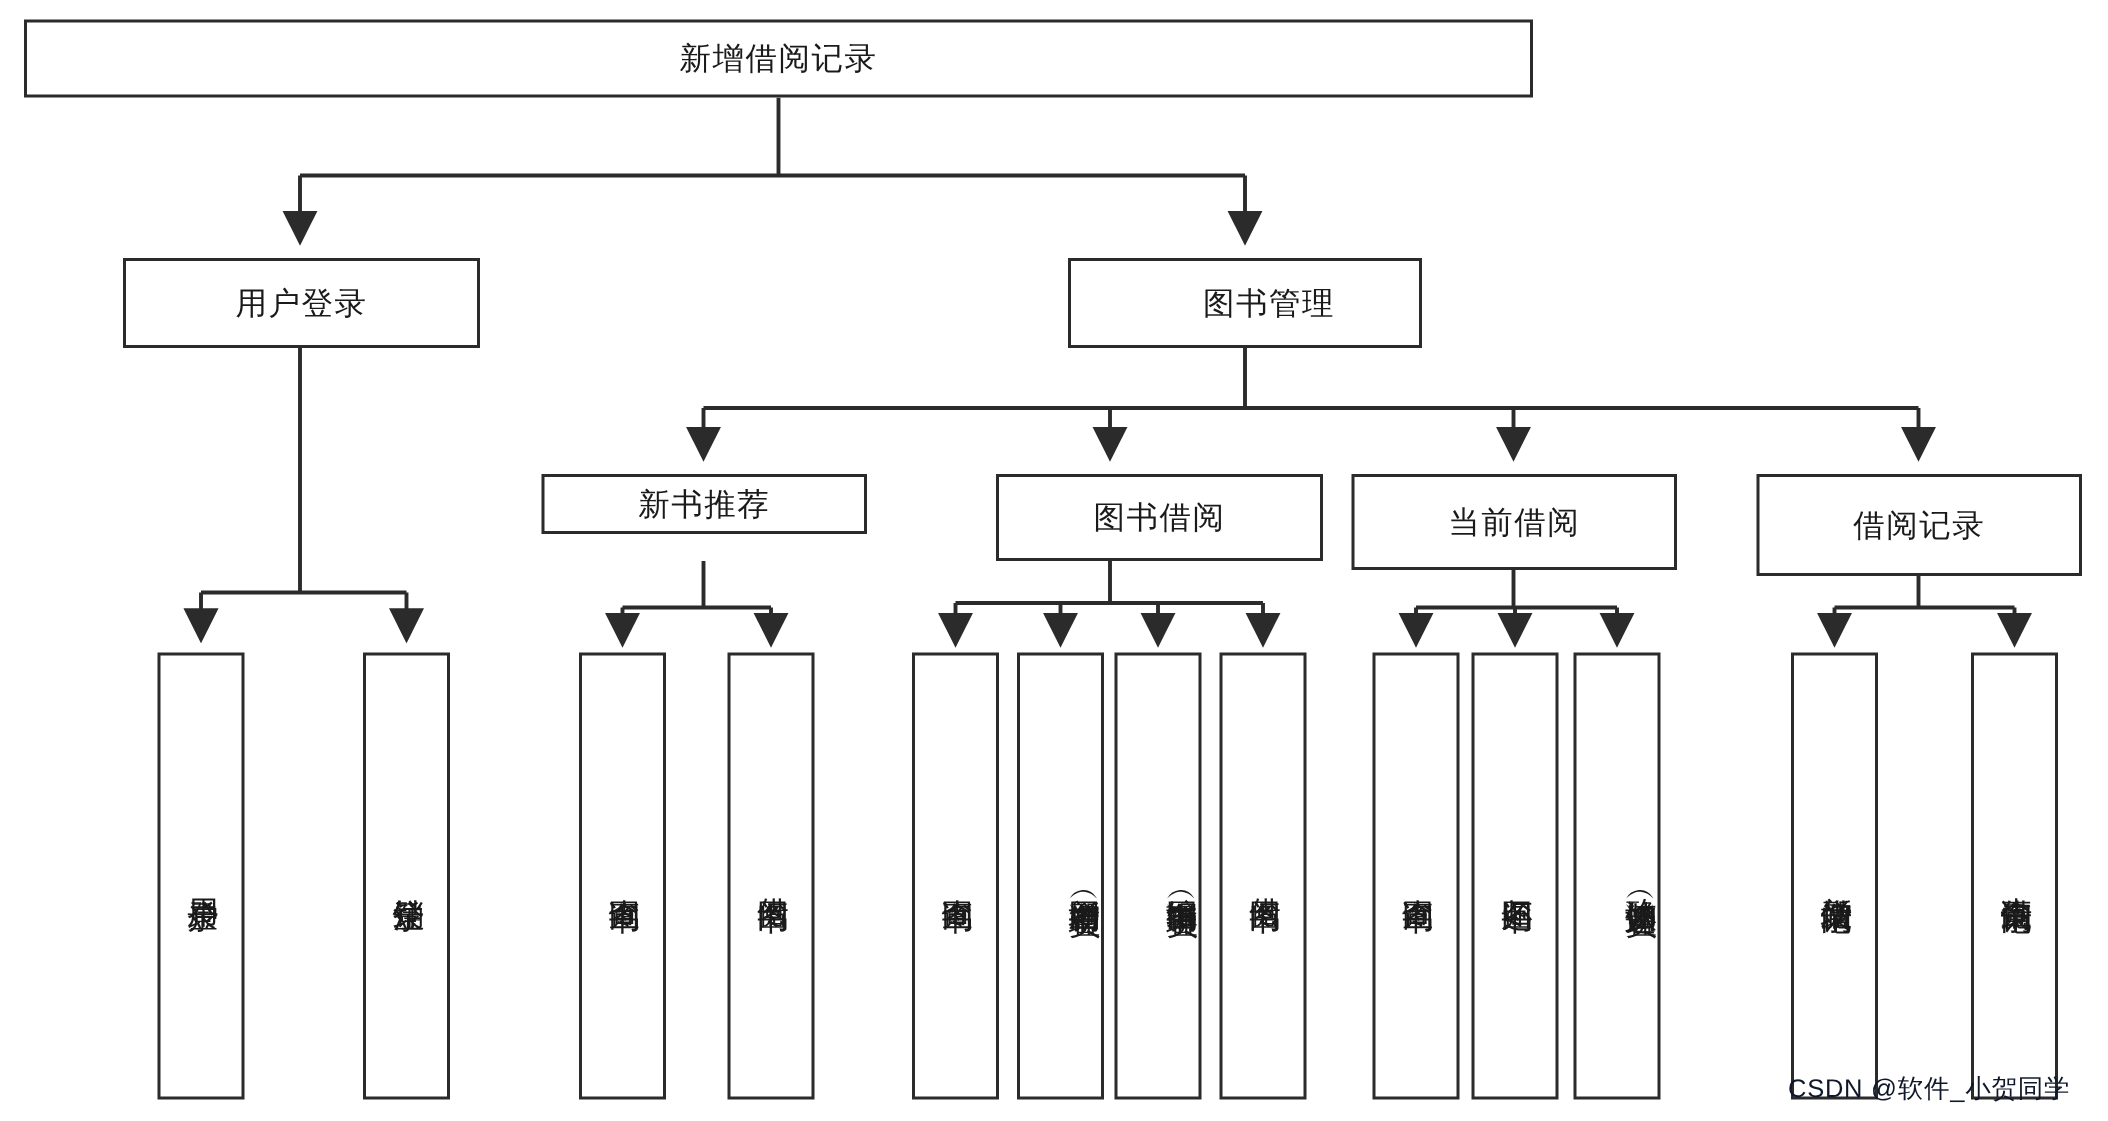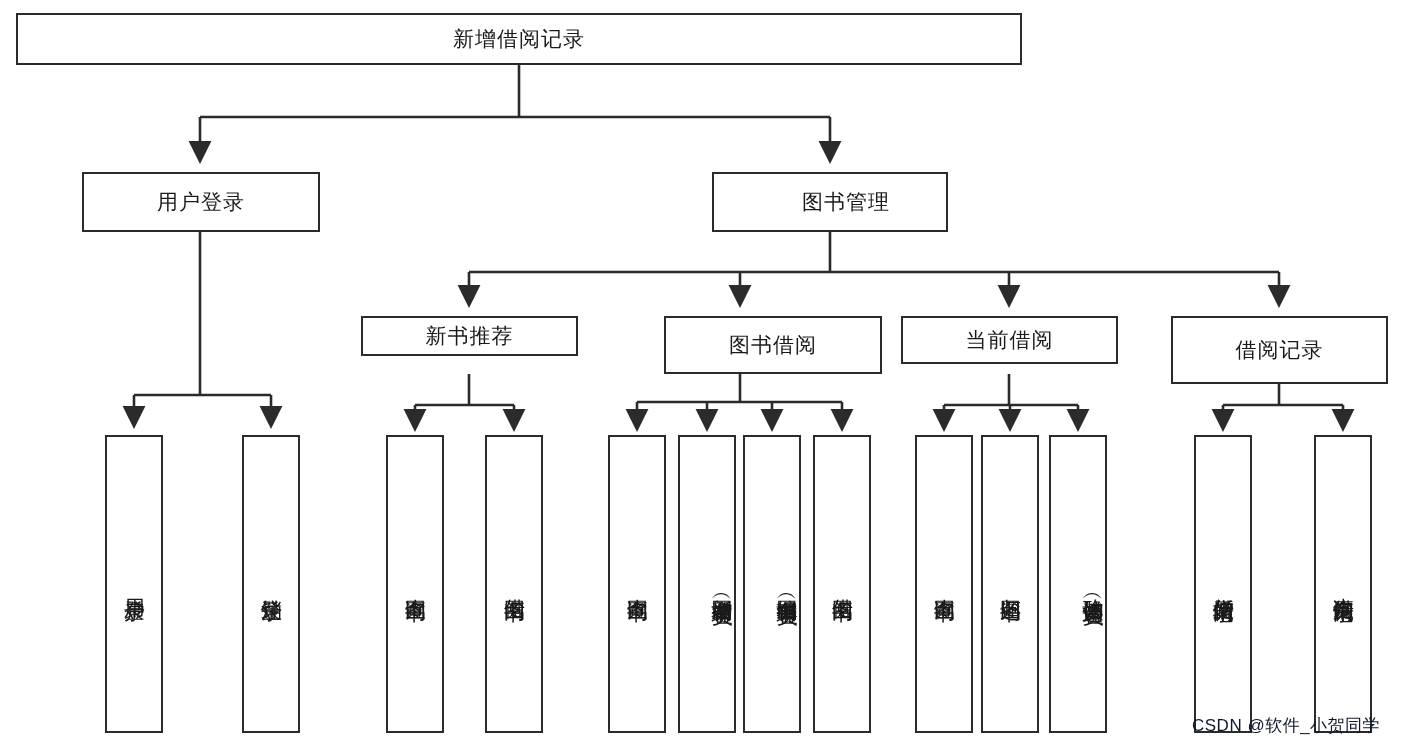--- a/index.html
+++ b/index.html
@@ -134,21 +134,21 @@
   <div class="node horiz" style="left:712px; top:172px; width:236px; height:60px;padding-left:32px;">
     <span class="node-label">图书管理</span>
   </div>
 
   <div class="node horiz" style="left:361px; top:316px; width:217px; height:40px;">
     <span class="node-label">新书推荐</span>
   </div>
   <div class="node horiz" style="left:664px; top:316px; width:218px; height:58px;">
     <span class="node-label">图书借阅</span>
   </div>
-  <div class="node horiz" style="left:901px; top:316px; width:217px; height:48px;">
+  <div class="node horiz" style="left:901px; top:316px; width:217px; height:64px;">
     <span class="node-label">当前借阅</span>
   </div>
   <div class="node horiz" style="left:1171px; top:316px; width:217px; height:68px;">
     <span class="node-label">借阅记录</span>
   </div>
 
   <div class="node vert tall" style="left:105px; top:435px; width:58px; height:298px;">
     <span class="node-label">用户登录</span>
   </div>
   <div class="node vert tall" style="left:242px; top:435px; width:58px; height:298px;">

